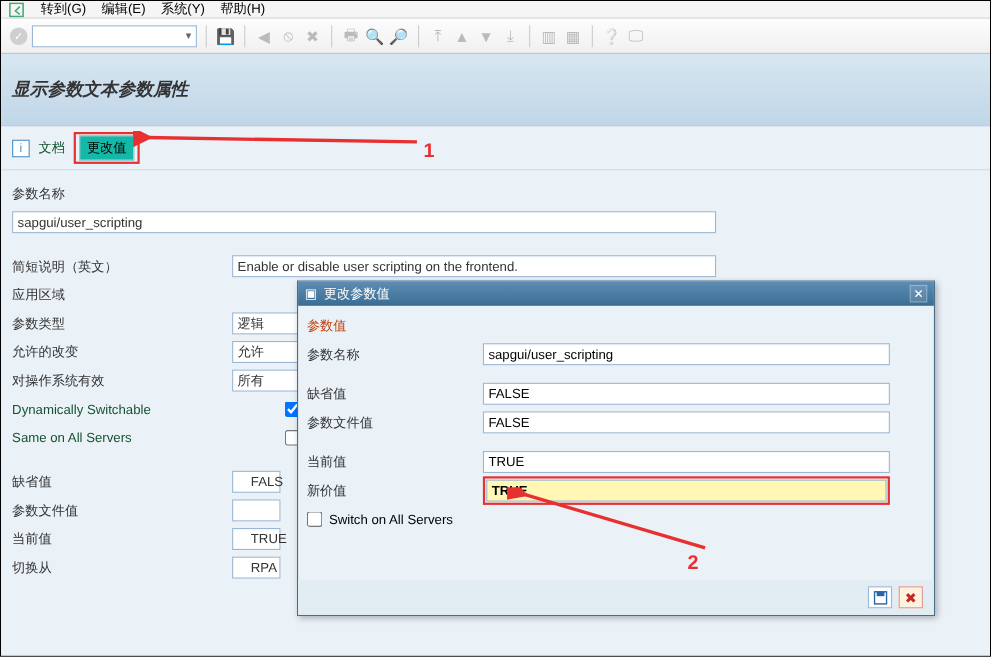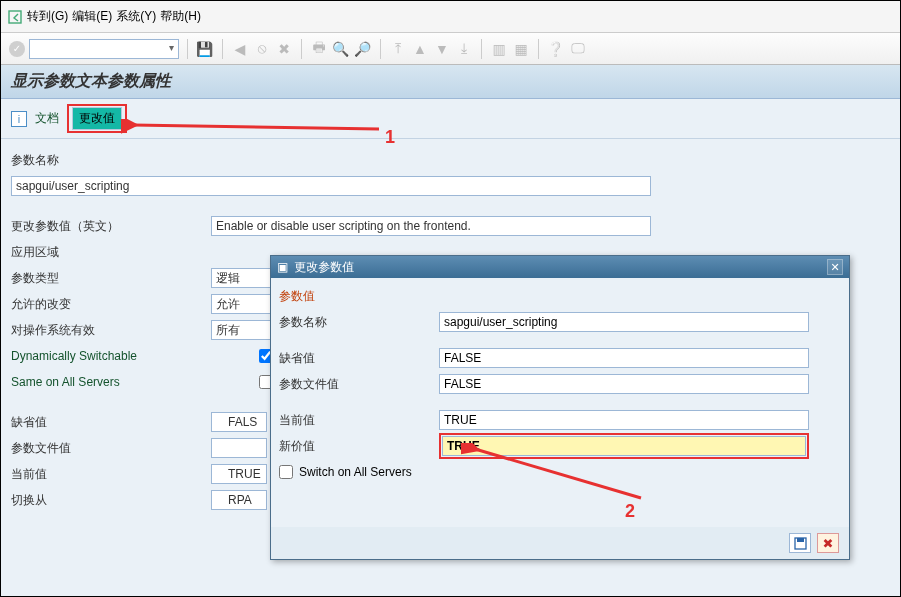--- a/index.html
+++ b/index.html
@@ -8,27 +8,27 @@
     font-size: 12px;
     background: #fff;
     width: 901px;
     height: 597px;
     position: relative;
     overflow: hidden;
     border: 1px solid #000;
   }
   
   .menubar {
-    height: 32px;
+    height: 16px;
     background: #f5f5f5;
     border-bottom: 1px solid #ccc;
     display: flex;
     align-items: center;
     padding: 0 6px;
-    gap: 4px;
+    gap: 14px;
   }
   .menubar .menu-icon {
     width: 16px; height: 16px;
     display: inline-flex; align-items: center; justify-content: center;
     color: #4a7;
   }
   .menubar .menu-item { cursor: default; }
   
   .toolbar {
     height: 32px;
@@ -53,21 +53,21 @@
   }
   .toolbar .tb-sep { width: 1px; height: 20px; background: #ccc; margin: 0 4px; }
   .toolbar .tb-icon {
     width: 18px; height: 18px; color: #bbb; display: inline-flex;
     align-items: center; justify-content: center; font-size: 14px;
   }
   
   .page-title-area {
     background: linear-gradient(#d7e6f1,#c0d6e8);
     border-bottom: 1px solid #9cb7d6;
-    padding: 6px 10px;
+    padding: 22px 10px;
   }
   .page-title {
     font-size: 16px; font-weight: bold; font-style: italic; color: #333;
   }
   
   .action-row {
     background: #eaf1f7;
     border-bottom: 1px solid #c3d3e3;
     padding: 5px 10px;
     display: flex; align-items: center; gap: 8px;
@@ -99,21 +99,21 @@
     display: flex; align-items: center; margin-bottom: 4px; height: 22px;
   }
   .field-label { width: 200px; color: #333; }
   .field-label.gray { color: #14532d; }
   .field-box {
     height: 20px; border: 1px solid #9cb7d6; background: #fff;
     padding: 2px 4px; font-size: 12px; color: #333;
     display: flex; align-items: center;
   }
   .field-box.w640 { width: 640px; }
-  .field-box.w40 { width: 56px; padding-left: 16px; }
+  .field-box.w40 { width: 44px; padding-left: 16px; }
   .field-box.w240 { width: 240px; }
   .field-checkbox { width: 14px; height: 14px; }
   .spacer { height: 14px; }
   
   .dialog {
     position: absolute;
     left: 269px; top: 254px;
     width: 580px;
     border: 1px solid #4a6d8a;
     box-shadow: 2px 2px 6px rgba(0,0,0,0.3);
@@ -227,21 +227,21 @@
 
 <div class="content">
   <div class="field-row">
     <div class="field-label">参数名称</div>
   </div>
   <div class="field-row">
     <div class="field-box w640">sapgui/user_scripting</div>
   </div>
   <div class="spacer"></div>
   <div class="field-row">
-    <div class="field-label">更改参数值（英文）</div>
+    <div class="field-label">简短说明（英文）</div>
     <div class="field-box" style="width:440px">Enable or disable user scripting on the frontend.</div>
   </div>
   <div class="field-row">
     <div class="field-label">应用区域</div>
   </div>
   <div class="field-row">
     <div class="field-label">参数类型</div>
     <div class="field-box w240">逻辑</div>
   </div>
   <div class="field-row">

